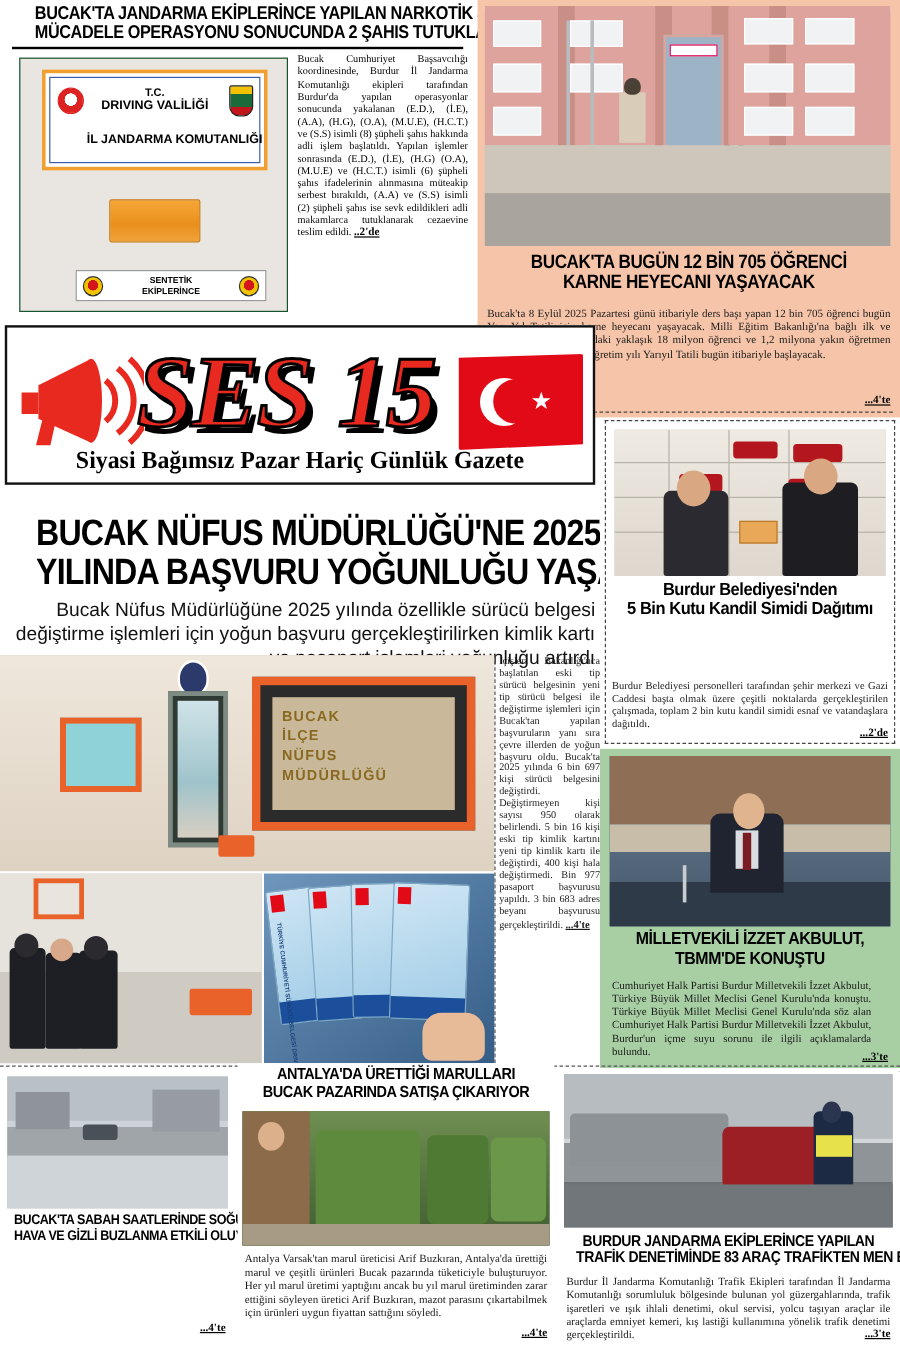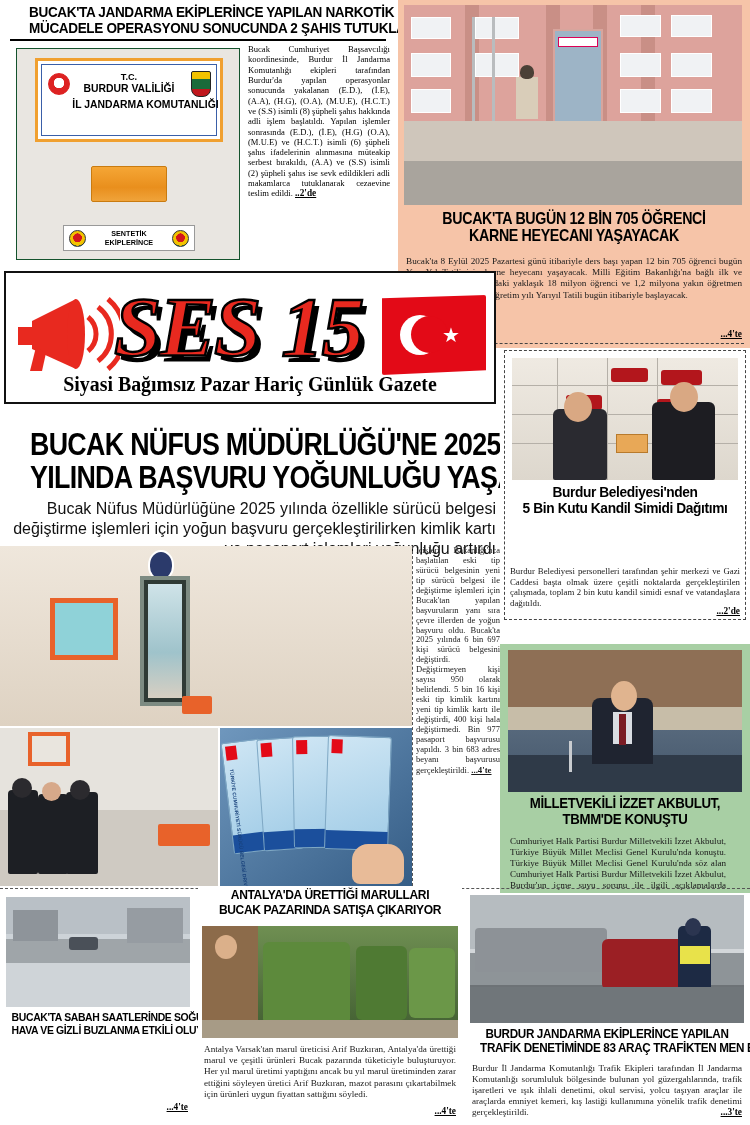--- a/index.html
+++ b/index.html
@@ -39,28 +39,28 @@
   #narkotik-title { font-size:15.4px; padding-top:4px; }
   #narkotik-title .l2 { display:block; }
   #narkotik-underline { border-bottom:2.5px solid #000; margin:3px 4px 6px 4px; }
   #narkotik-body { position:absolute; left:248px; top:44px; width:142px; font-size:8.6px; line-height:1.2; text-align:justify;}
   
   #narkotik-photo { position:absolute; left:16px; top:48px; width:224px; height:212px; background:#e9e6e1; border:1px solid #14532d; }
   #sign-board { position:absolute; left:18px; top:9px; width:188px; height:84px; background:#fff; border:3px solid #f0a030; }
   #sign-board .inner { position:absolute; inset:3px; border:1px solid #3a5fa8; }
   #sign-t1 { position:absolute; left:0; right:0; top:11px; text-align:center; font-family:"Liberation Sans",sans-serif; font-weight:bold; font-size:9.2px;}
   #sign-t2 { position:absolute; left:0; right:0; top:22px; text-align:center; font-family:"Liberation Sans",sans-serif; font-weight:bold; font-size:10.4px;}
-  #sign-t3 { position:absolute; left:0; right:0; top:38px; text-align:center; font-family:"Liberation Sans",sans-serif; font-weight:bold; font-size:10.4px;padding-left:33px;}
+  #sign-t3 { position:absolute; left:0; right:0; top:50px; text-align:center; font-family:"Liberation Sans",sans-serif; font-weight:bold; font-size:10.4px;padding-left:33px;}
   .emblem-red { position:absolute; left:10px; top:12px; width:22px; height:22px; border-radius:50%;
     background: radial-gradient(circle at 50% 45%, #fff 0 34%, #d22 36% 100%); border:1px solid #d22;}
   .emblem-jnd { position:absolute; right:9px; top:10px; width:20px; height:26px;
     background:linear-gradient(#f2c200 0 28%, #1b6b3a 28% 72%, #c0161c 72% 100%); border:1px solid #222; border-radius:2px 2px 8px 8px;}
   #drug-packet { position:absolute; left:74px; top:117px; width:76px; height:36px;
     background:linear-gradient(180deg,#f5a635,#e98f1d 60%,#f0a33a); border:1px solid #c97b10; border-radius:2px;}
-  #label-strip { position:absolute; left:46px; top:176px; width:132px; height:26px; background:#fff; border:1px solid #999; }
+  #label-strip { position:absolute; left:46px; top:176px; width:159px; height:26px; background:#fff; border:1px solid #999; }
   #label-strip .t { position:absolute; left:24px; right:24px; top:3px; text-align:center;
       font-family:"Liberation Sans",sans-serif; font-weight:bold; font-size:7.2px; line-height:1.25;}
   .mini-emb { position:absolute; top:4px; width:17px; height:17px; border-radius:50%;
     background:radial-gradient(circle at 50% 45%, #d3161c 0 38%, #f2c200 40% 70%, #1b6b3a 72% 100%); border:1px solid #333;}
   .mini-emb.l { left:5px; } .mini-emb.r { right:5px; }
 
   
   #karne { position:absolute; left:398px; top:0; width:352px; height:348px; background:#f6c4a8; }
   #karne-photo { position:absolute; left:6px; top:5px; width:338px; height:200px;
      background:linear-gradient(#cfd6dc 0 2%, #e3b2ad 2% 58%, #cfc6bb 58% 78%, #b9b2ab 78% 100%); overflow:hidden;}
@@ -146,21 +146,21 @@
   .bag { position:absolute; background:#b3161c; border-radius:3px;}
   .man { position:absolute; background:#1b1b1f; border-radius:6px 6px 2px 2px;}
   .head { position:absolute; border-radius:50%; background:#d9a883;}
   #kandil-title { position:absolute; left:8px; top:137px; right:8px; font-size:14.6px; line-height:1.08;}
   #kandil-lead { position:absolute; left:10px; top:177px; right:10px;
      font-family:"Liberation Sans",sans-serif; font-size:9.8px; line-height:1.24; color:#111;}
   #kandil-body { position:absolute; left:10px; top:218px; right:10px; font-size:8.8px; line-height:1.2; text-align:justify;}
   #kandil-ref { position:absolute; right:10px; top:258px;}
 
   
-  #mv { position:absolute; left:500px; top:624px; width:250px; height:266px; background:#a8cfa4;margin-top:20px; }
+  #mv { position:absolute; left:500px; top:624px; width:250px; height:266px; background:#a8cfa4; }
   #mv-photo { position:absolute; left:8px; top:6px; width:234px; height:142px; background:#5b6f84; overflow:hidden;}
   #mv-title { position:absolute; left:6px; top:152px; right:6px; font-size:14.4px; line-height:1.1; }
   #mv-body { position:absolute; left:10px; top:192px; right:24px; font-size:9.1px; line-height:1.21; text-align:justify;}
   #mv-ref { position:absolute; right:10px; top:252px;}
 
   
   #soguk { position:absolute; left:0; top:893px; width:196px; height:232px; background:#fff; }
   #soguk-photo { position:absolute; left:6px; top:4px; width:184px; height:110px; background:#c2c7cb; overflow:hidden;}
   #soguk-title { position:absolute; left:2px; top:118px; right:2px; font-size:11.6px; line-height:1.1;}
   #soguk-body { position:absolute; left:8px; top:148px; right:8px; font-size:9.2px; line-height:1.22; text-align:justify;}
@@ -193,21 +193,21 @@
       <span class="l2">MÜCADELE OPERASYONU SONUCUNDA 2 ŞAHIS TUTUKLANDI</span>
     </div>
     <div id="narkotik-underline"></div>
 
     <div id="narkotik-photo">
       <div id="sign-board">
         <div class="inner"></div>
         <div class="emblem-red"></div>
         <div class="emblem-jnd"></div>
         <div id="sign-t1">T.C.</div>
-        <div id="sign-t2">BURDUR VALİLİĞİ</div>
+        <div id="sign-t2">DRIVING VALİLİĞİ</div>
         <div id="sign-t3">İL JANDARMA KOMUTANLIĞI</div>
       </div>
       <div id="drug-packet"></div>
       <div id="label-strip">
         <div class="mini-emb l"></div>
         <div class="mini-emb r"></div>
         <div class="t">
           <div>SENTETİK</div>
           <div>EKİPLERİNCE</div>
         </div>
@@ -284,20 +284,25 @@
     <div id="lead-sub">Bucak Nüfus Müdürlüğüne 2025 yılında özellikle sürücü belgesi değiştirme işlemleri için yoğun başvuru gerçekleştirilirken kimlik kartı ve pasaport işlemleri yoğunluğu artırdı</div>
 
     <div id="lead-photos">
       <div class="ph" id="ph-top">
         <div style="position:absolute;left:0;top:0;width:100%;height:100%;background:linear-gradient(#efe7dc,#ded2c2);"></div>
         <div id="nufus-emblem"></div>
         <div id="nufus-notice"></div>
         <div id="nufus-door">
             <div class="in"></div>
           </div>
+        <div id="nufus-board">
+          <div class="plaque">
+            <div class="txt"><span>BUCAK</span><br><span>İLÇE</span><br><span>NÜFUS</span><br><span>MÜDÜRLÜĞÜ</span></div>
+          </div>
+        </div>
         <div class="chair" style="left:182px;top:150px;width:30px;height:18px;"></div>
       </div>
 
       <div class="ph" id="ph-bl">
         <div style="position:absolute;inset:0;background:linear-gradient(#e6e3dd 0 52%, #cfcac2 52% 100%);"></div>
         <div class="seated" style="left:8px;top:62px;width:30px;height:84px;"></div>
         <div class="head" style="left:12px;top:50px;width:20px;height:20px;background:#2b2a2e;"></div>
         <div class="seated" style="left:38px;top:66px;width:30px;height:80px;"></div>
         <div class="head" style="left:42px;top:54px;width:19px;height:19px;background:#d7a98a;"></div>
         <div class="seated" style="left:66px;top:64px;width:32px;height:82px;"></div>

